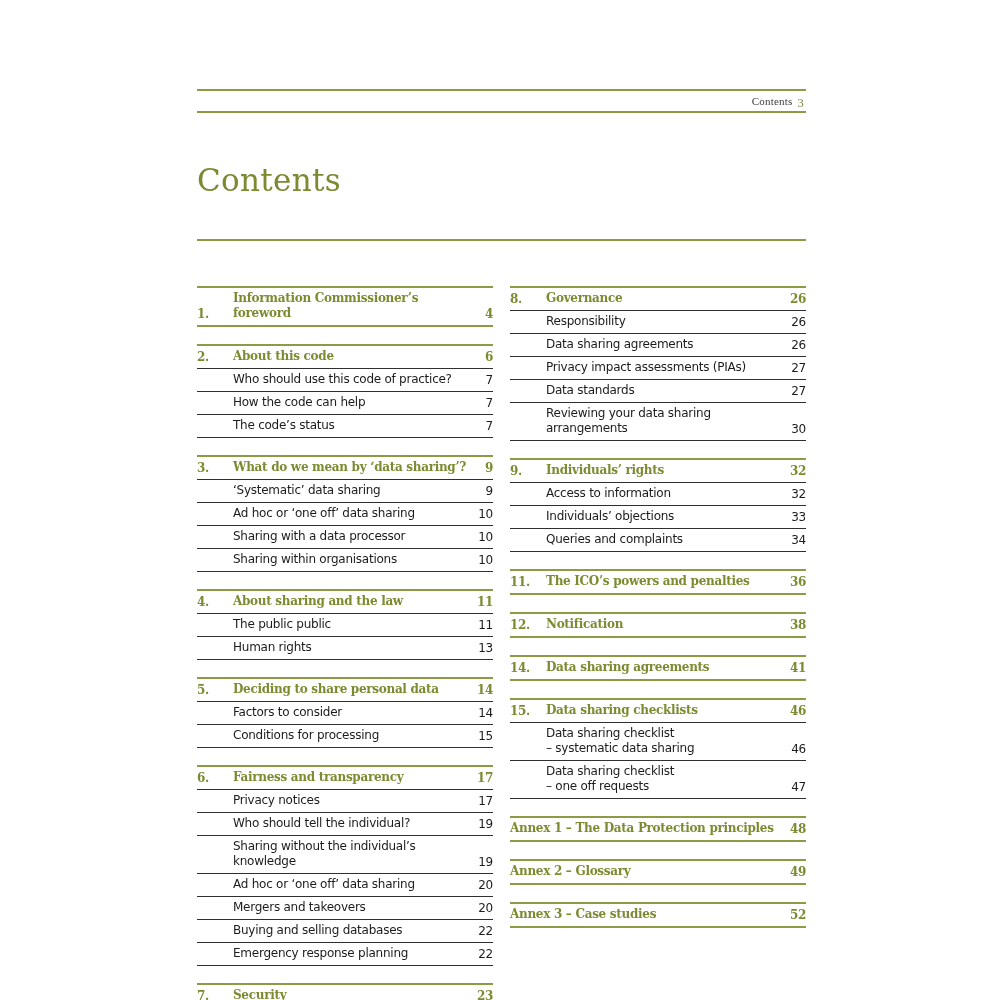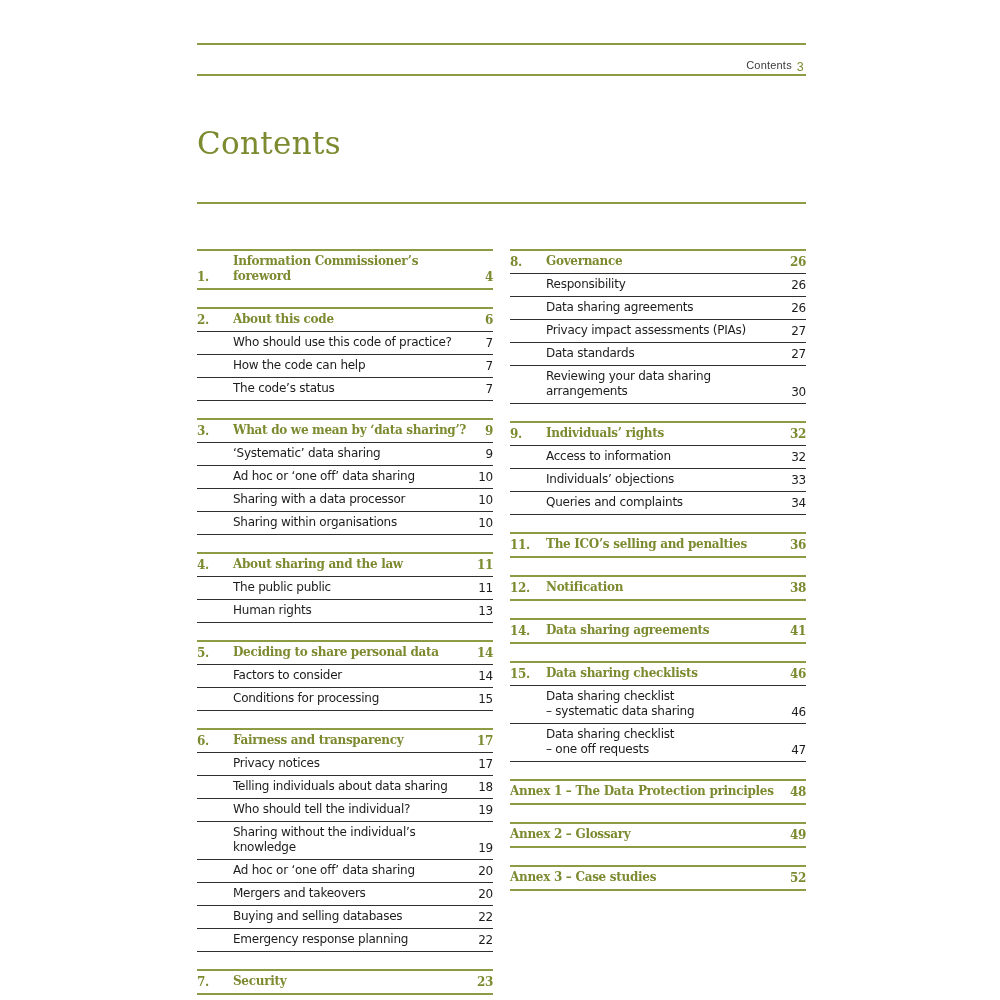--- a/index.html
+++ b/index.html
@@ -10,26 +10,27 @@
   }
   *{box-sizing:border-box;margin:0;padding:0;}
   html,body{background:#ffffff;}
   body{width:1000px;height:1000px;position:relative;font-family:"DejaVu Sans",sans-serif;}
   .sheet{position:absolute;inset:0;background:#fff;}
   .content{position:absolute;left:197px;top:43px;width:609px;}
 
   .pagehead{
     border-top:2px solid var(--olive-line);
     border-bottom:2px solid var(--olive-line);
-    padding:13px 2px 2px 0;
+    padding:3px 2px 2px 0;
     text-align:right;
-    font-family:Liberation Sans, sans-serif;
+    font-family:Liberation Serif, serif;
     font-size:11px;
     color:#3a3a3a;
     letter-spacing:0.2px;
+    margin-top:46px;
   }
   .pagehead .pgnum{
     color:var(--olive-text);
     font-size:12.5px;
     position:relative;
     top:2px;
     margin-left:5px;
   }
 
   .page-title{
@@ -195,25 +196,20 @@
               <span class="label">Fairness and transparency</span>
               <span class="pg">17</span>
             </div>
             <div class="row item">
               <span class="num"></span>
               <span class="label">Privacy notices</span>
               <span class="pg">17</span>
             </div>
             <div class="row item">
               <span class="num"></span>
-              <span class="label">Telling individuals about data sharing</span>
-              <span class="pg">18</span>
-            </div>
-            <div class="row item">
-              <span class="num"></span>
               <span class="label">Who should tell the individual?</span>
               <span class="pg">19</span>
             </div>
             <div class="row item">
               <span class="num"></span>
               <span class="label">Sharing without the individual’s
 knowledge</span>
               <span class="pg">19</span>
             </div>
             <div class="row item">
@@ -297,21 +293,21 @@
             </div>
             <div class="row item">
               <span class="num"></span>
               <span class="label">Queries and complaints</span>
               <span class="pg">34</span>
             </div>
           </div>
           <div class="toc-section">
             <div class="row heading no-items">
               <span class="num">11.</span>
-              <span class="label">The ICO’s selling and penalties</span>
+              <span class="label">The ICO’s powers and penalties</span>
               <span class="pg">36</span>
             </div>
           </div>
           <div class="toc-section">
             <div class="row heading no-items">
               <span class="num">12.</span>
               <span class="label">Notification</span>
               <span class="pg">38</span>
             </div>
           </div>

